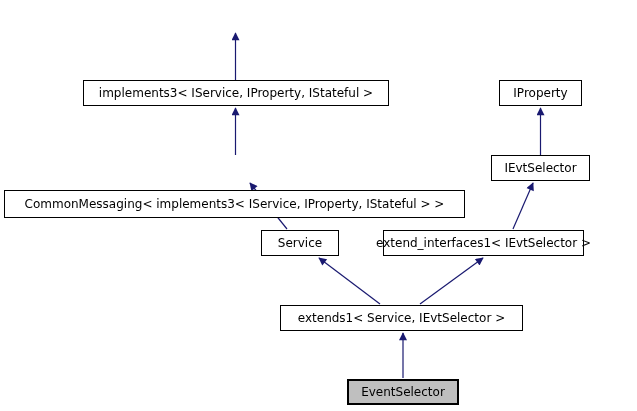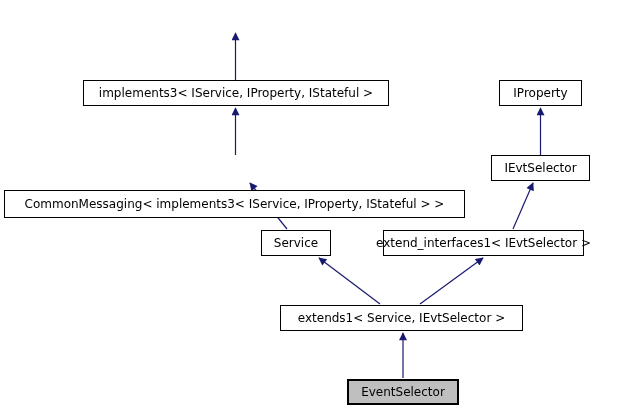--- a/index.html
+++ b/index.html
@@ -71,21 +71,21 @@
     <line class="edge" x1="380" y1="304" x2="319" y2="258" marker-end="url(#arrow)"></line>
     <line class="edge" x1="420" y1="304" x2="483" y2="258" marker-end="url(#arrow)"></line>
     <line class="edge" x1="403" y1="378" x2="403" y2="333" marker-end="url(#arrow)"></line>
   </svg>
 
 
   <div class="node" style="left:83px;  top:80px;  width:306px; height:26px;text-align:right;">implements3&lt; IService, IProperty, IStateful &gt;</div>
 
   <div class="node" style="left:4px;   top:155px; width:461px; height:28px;margin-top:35px;">CommonMessaging&lt; implements3&lt; IService, IProperty, IStateful &gt; &gt;</div>
 
-  <div class="node" style="left:261px; top:230px; width:70px;  height:26px;">Service</div>
+  <div class="node" style="left:261px; top:230px; width:78px;  height:26px;">Service</div>
 
   <div class="node" style="left:499px; top:80px;  width:83px;  height:26px;">IProperty</div>
 
   <div class="node" style="left:491px; top:155px; width:99px;  height:26px;">IEvtSelector</div>
 
   <div class="node" style="left:383px; top:230px; width:201px; height:26px;">extend_interfaces1&lt; IEvtSelector &gt;</div>
 
   <div class="node" style="left:280px; top:305px; width:243px; height:26px;">extends1&lt; Service, IEvtSelector &gt;</div>
 
   <div class="node highlighted" style="left:347px; top:379px; width:112px; height:26px;">EventSelector</div>

